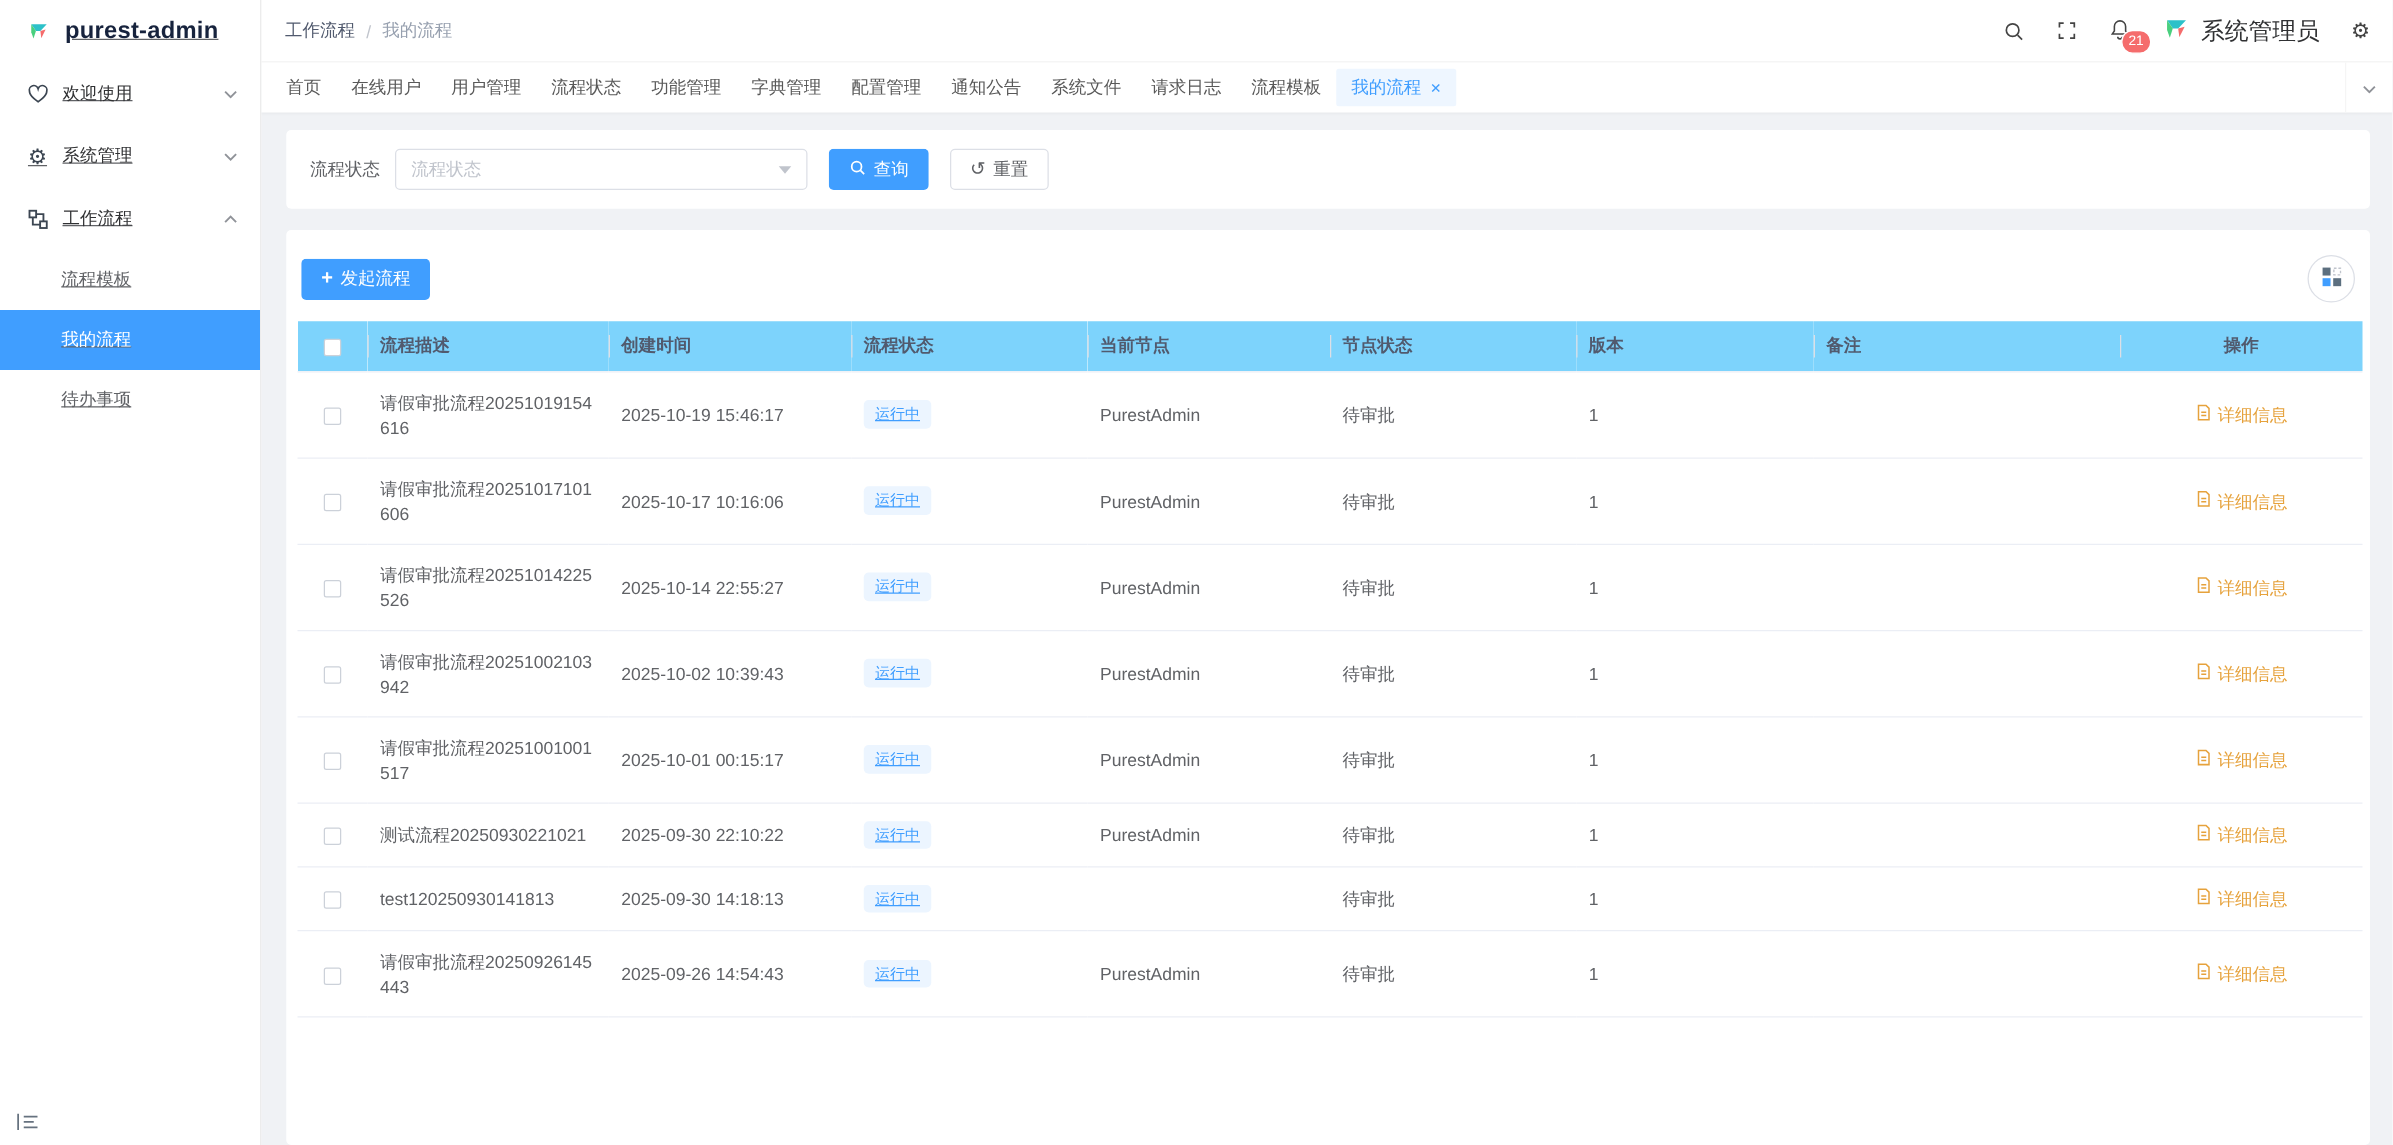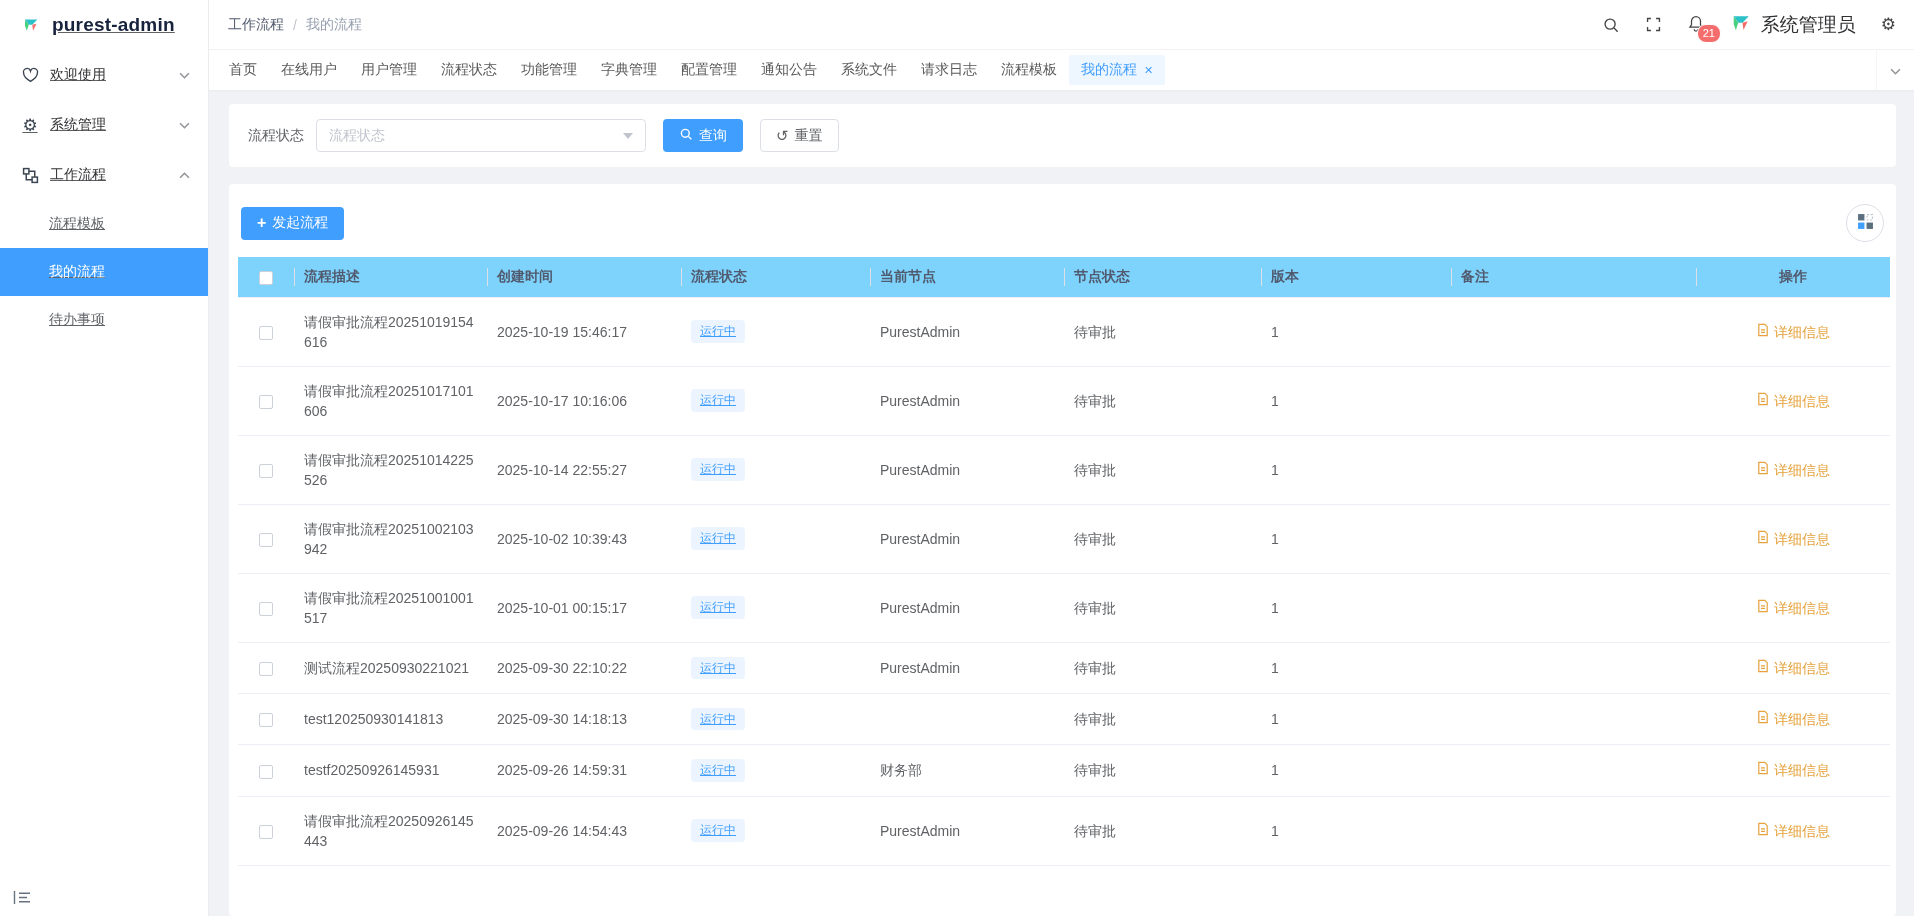--- a/index.html
+++ b/index.html
@@ -463,37 +463,20 @@
                 <td class="center"><a class="detail-link">
                     <span><svg width="14" height="14" viewBox="0 0 14 14" fill="none" stroke="#e6a23c" stroke-width="1.2">
                         <path d="M2.8 1.3h6l2.4 2.4v9H2.8Z"></path>
                         <path d="M5 6.8h4M5 9.3h4"></path>
                       </svg></span>
                     <span>详细信息</span>
                   </a></td>
               </tr>
               <tr>
                 <td class="sel"><span class="checkbox"></span></td>
-                <td class="wrap">testf20250926145931</td>
-                <td>2025-09-26 14:59:31</td>
-                <td><span class="pill">运行中</span></td>
-                <td>财务部</td>
-                <td>待审批</td>
-                <td>1</td>
-                <td></td>
-                <td class="center"><a class="detail-link">
-                    <span><svg width="14" height="14" viewBox="0 0 14 14" fill="none" stroke="#e6a23c" stroke-width="1.2">
-                        <path d="M2.8 1.3h6l2.4 2.4v9H2.8Z"></path>
-                        <path d="M5 6.8h4M5 9.3h4"></path>
-                      </svg></span>
-                    <span>详细信息</span>
-                  </a></td>
-              </tr>
-              <tr>
-                <td class="sel"><span class="checkbox"></span></td>
                 <td class="wrap">请假审批流程20250926145443</td>
                 <td>2025-09-26 14:54:43</td>
                 <td><span class="pill">运行中</span></td>
                 <td>PurestAdmin</td>
                 <td>待审批</td>
                 <td>1</td>
                 <td></td>
                 <td class="center"><a class="detail-link">
                     <span><svg width="14" height="14" viewBox="0 0 14 14" fill="none" stroke="#e6a23c" stroke-width="1.2">
                         <path d="M2.8 1.3h6l2.4 2.4v9H2.8Z"></path>

